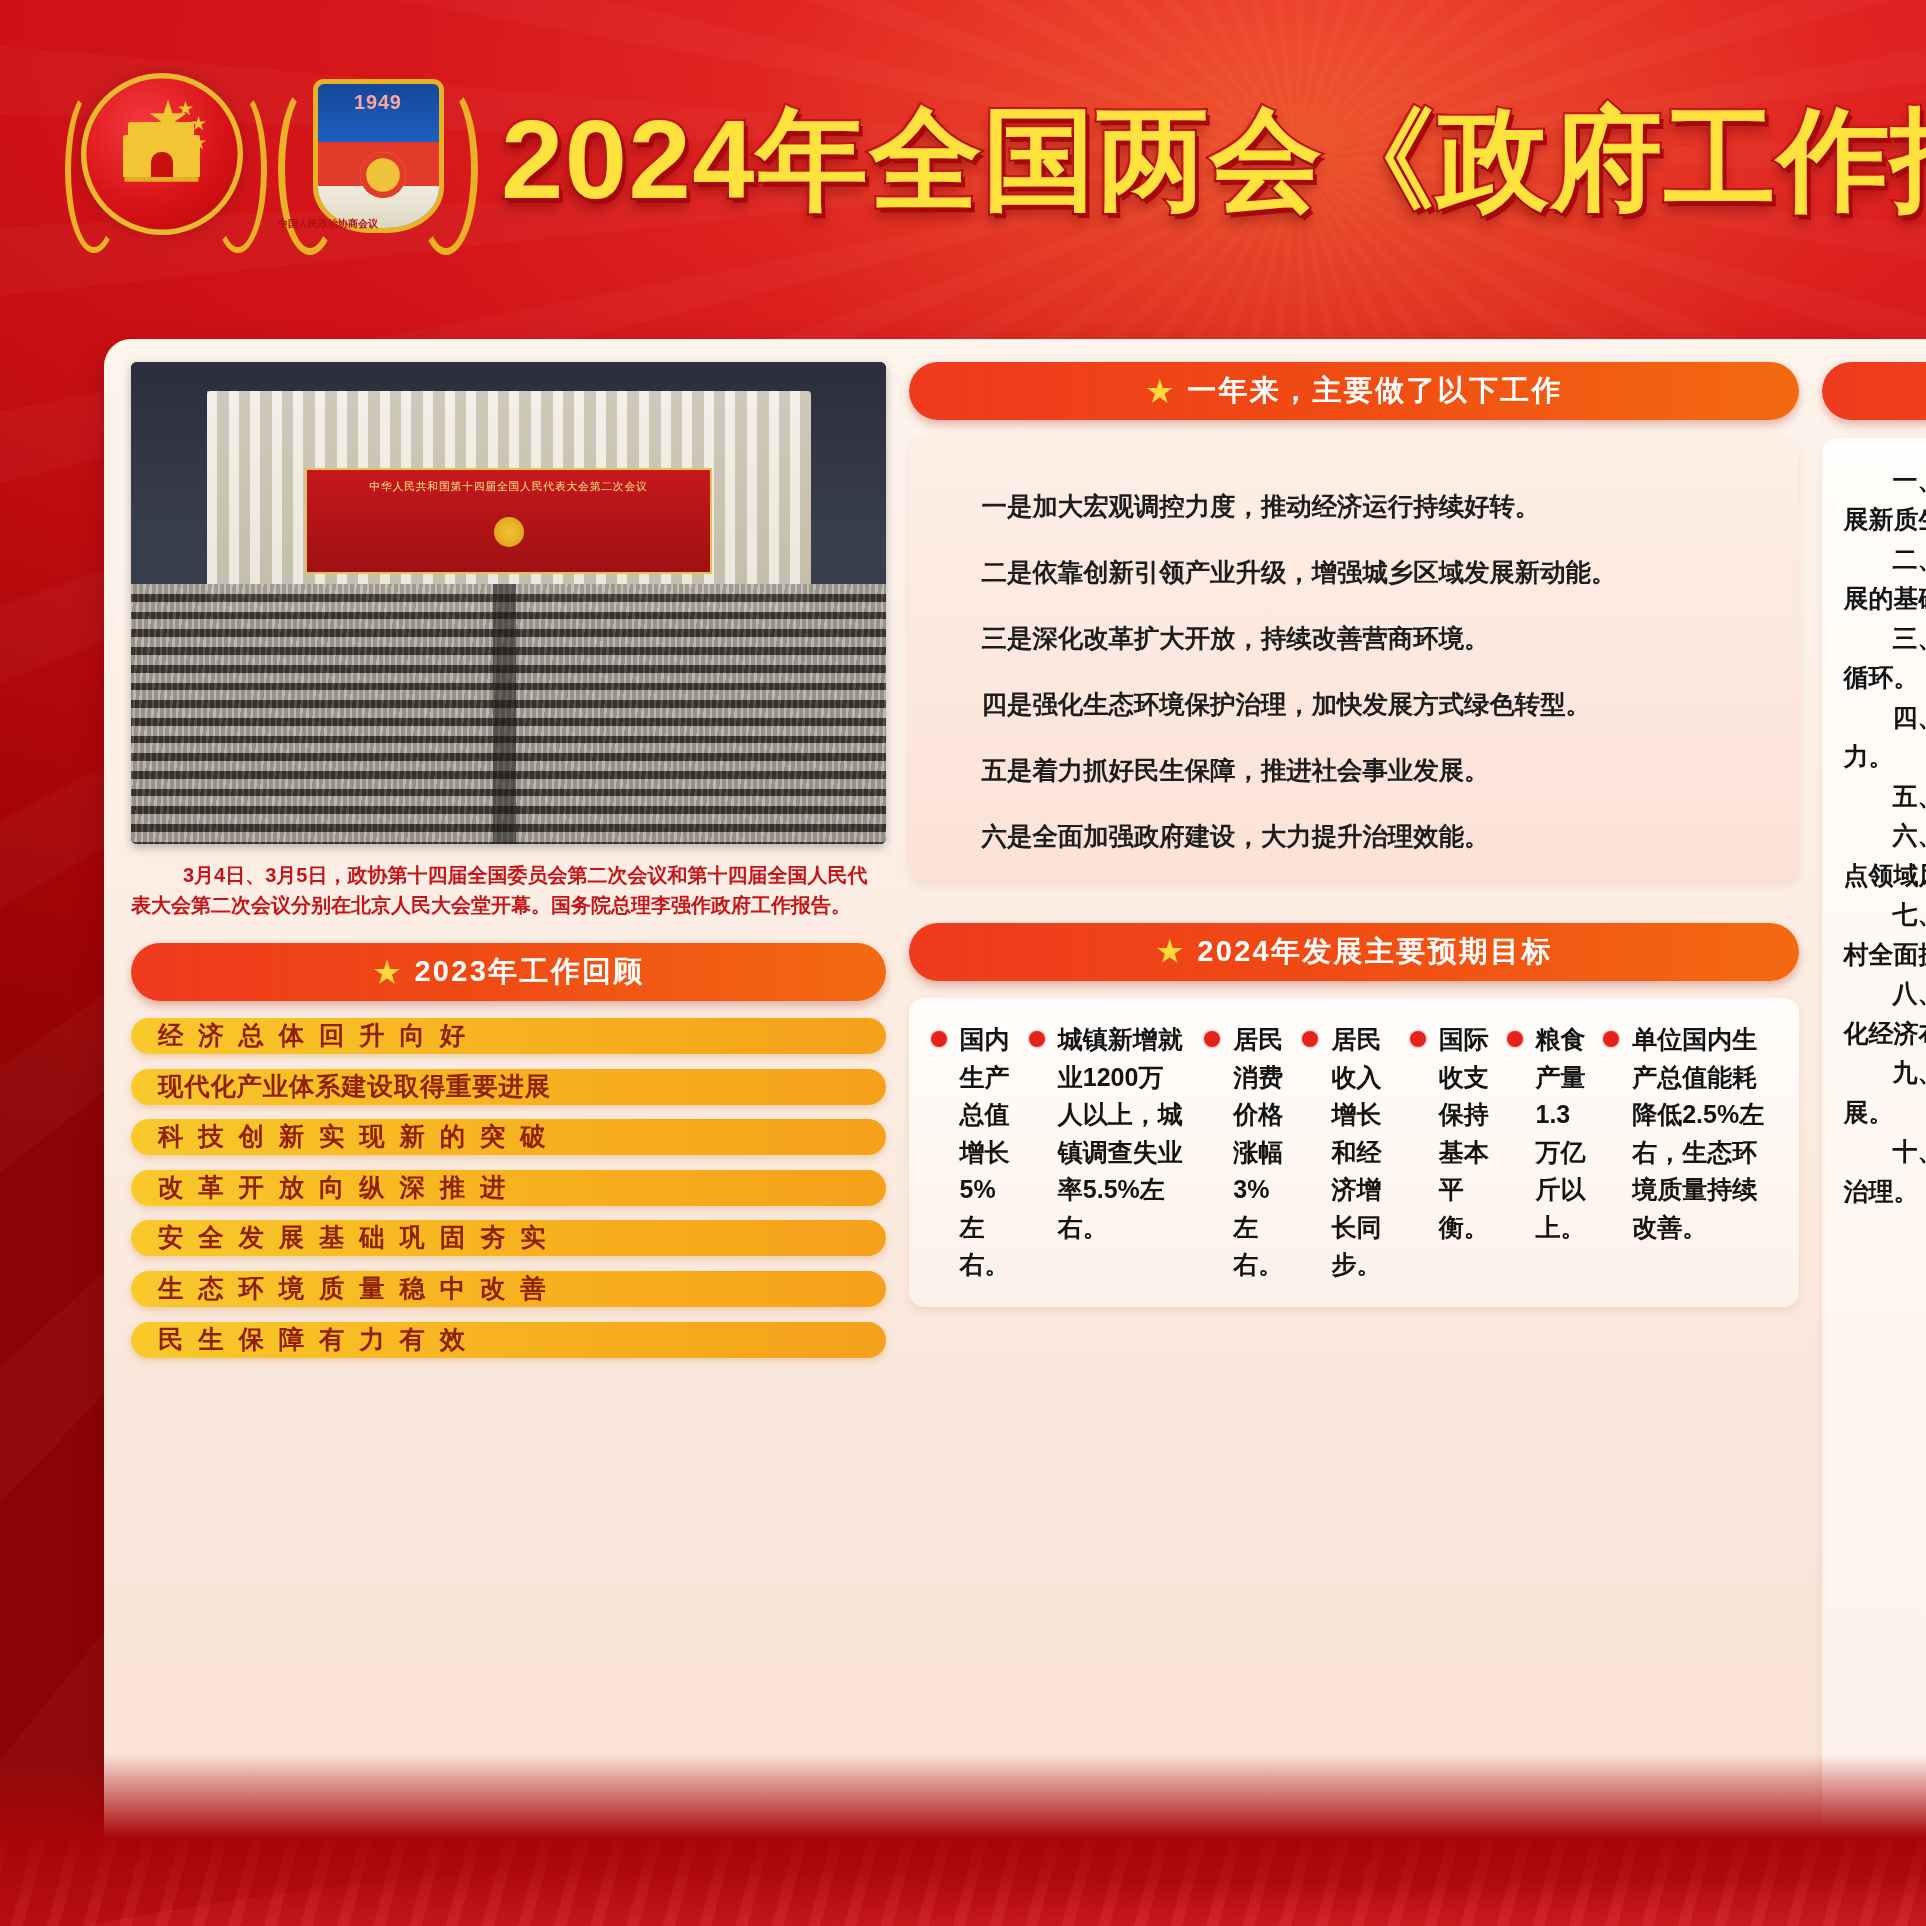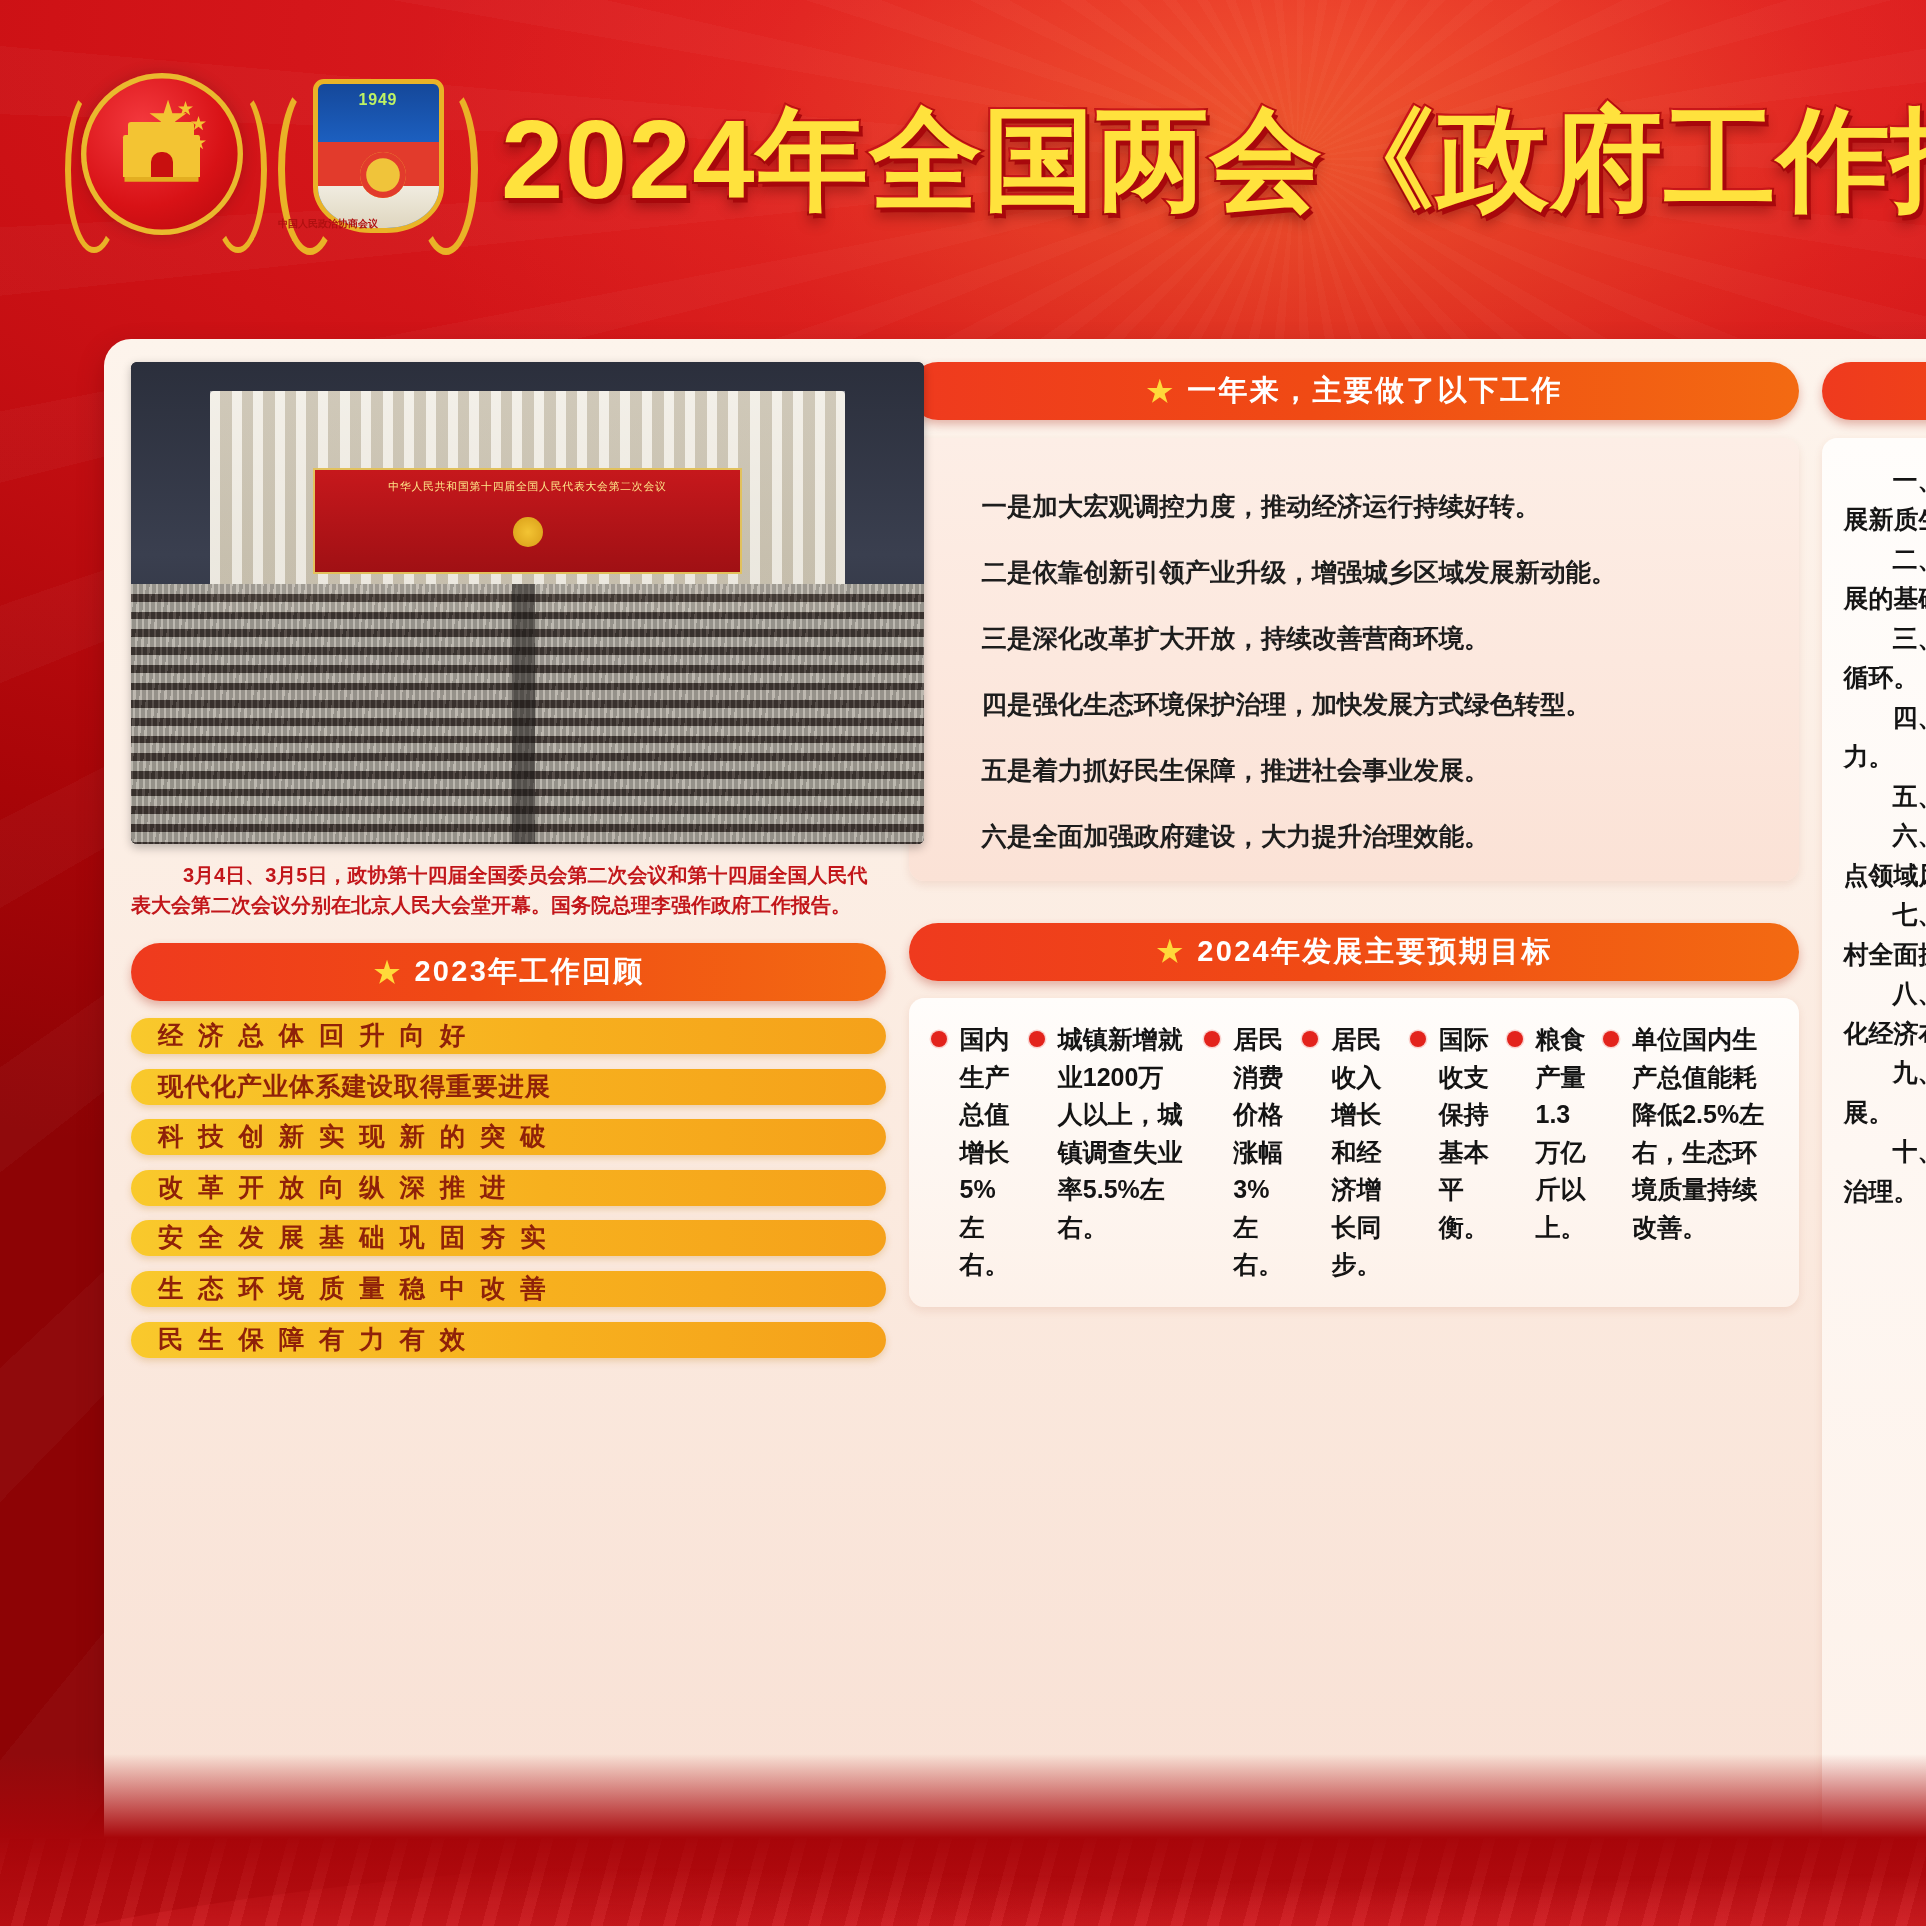--- a/index.html
+++ b/index.html
@@ -164,21 +164,21 @@
   }
   .emblem2 .shield .gear {
     position: absolute; left: 42px; top: 68px;
     width: 46px; height: 46px; border-radius: 50%;
     background: #f0c43a;
     box-shadow: inset 0 0 0 6.2px #e23b2c;
   }
   .emblem2 .year {
     position: absolute; left: 0; right: 0; top: 35px;
     text-align: center;
-    color: #bef264; font-size: 16px; font-weight: bold;
+    color: #fca5a5; font-size: 20px; font-weight: bold;
     letter-spacing: 0.8px;
   }
   .emblem2 .caption {
     position: absolute; left: 0; right: 0; bottom: 33px;
     color: #b01010; font-size: 10px; font-weight: bold;
   }
   .emblem2 .wheat-l, .emblem2 .wheat-r {
     position: absolute; top: 27px;
     width: 50px; height: 158px;
     border: 7px solid #e9b327;
@@ -223,21 +223,20 @@
   .col-right { width: 578px; display: flex; flex-direction: column; }
 
   
   .photo {
     width: 100%; height: 482px;
     border-radius: 6.2px;
     overflow: hidden;
     position: relative;
     background: #1b1b24;
     box-shadow: 0 3.9px 10px rgba(0,0,0,.25);
-    padding-left: 38px;
   }
   .photo .hall-bg {
     position: absolute; inset: 0;
     background: linear-gradient(180deg, #2b2f3c 0%, #3a3f4f 40%, #1d2029 100%);
   }
   .photo .wall {
     position: absolute; left: 10%; right: 10%; top: 6%; height: 46%;
     background: linear-gradient(180deg, #e8e2d4 0%, #d8d1c0 100%);
     border-radius: 3.9px 3.9px 0 0;
   }

